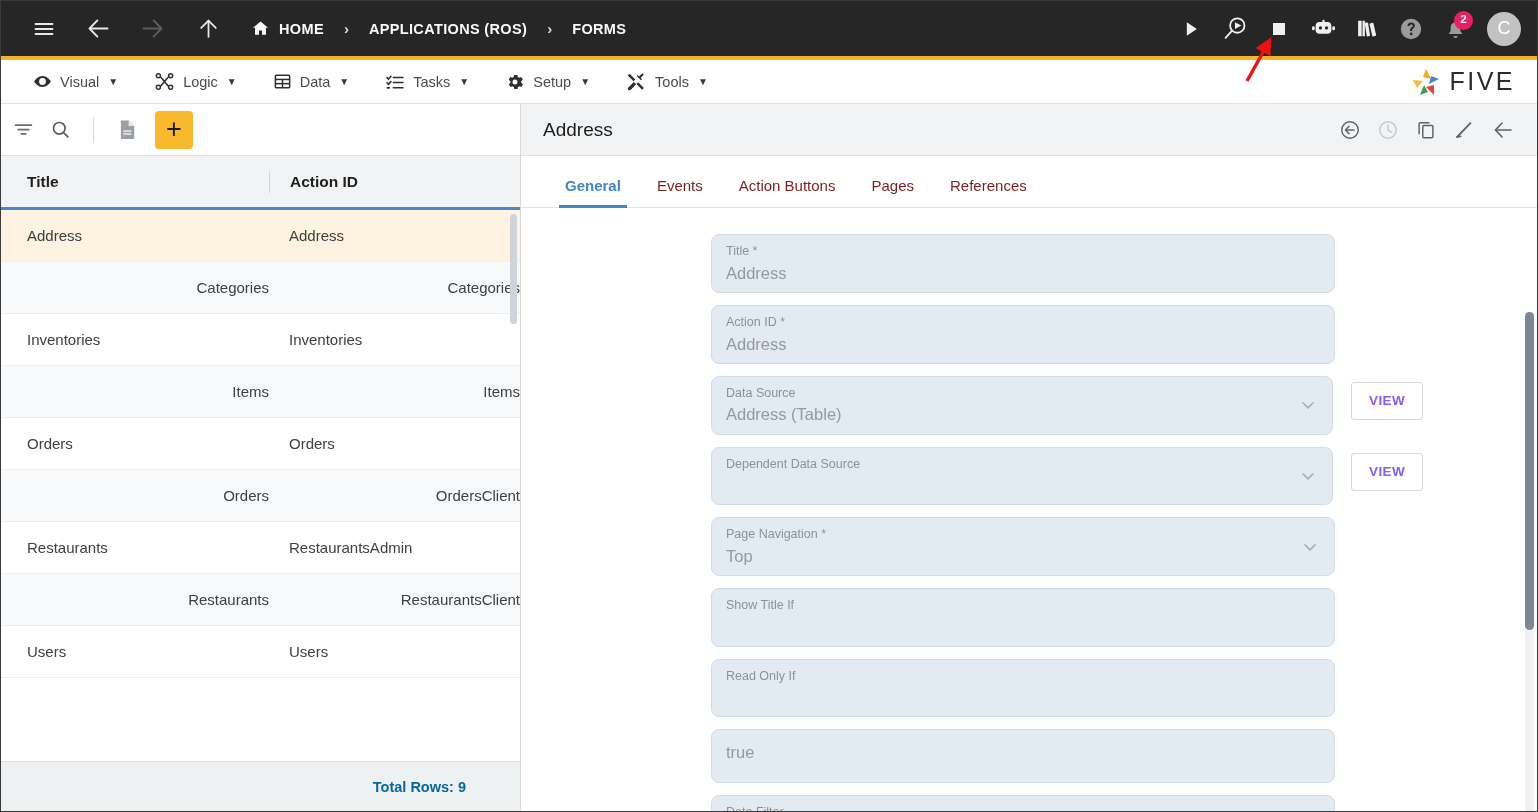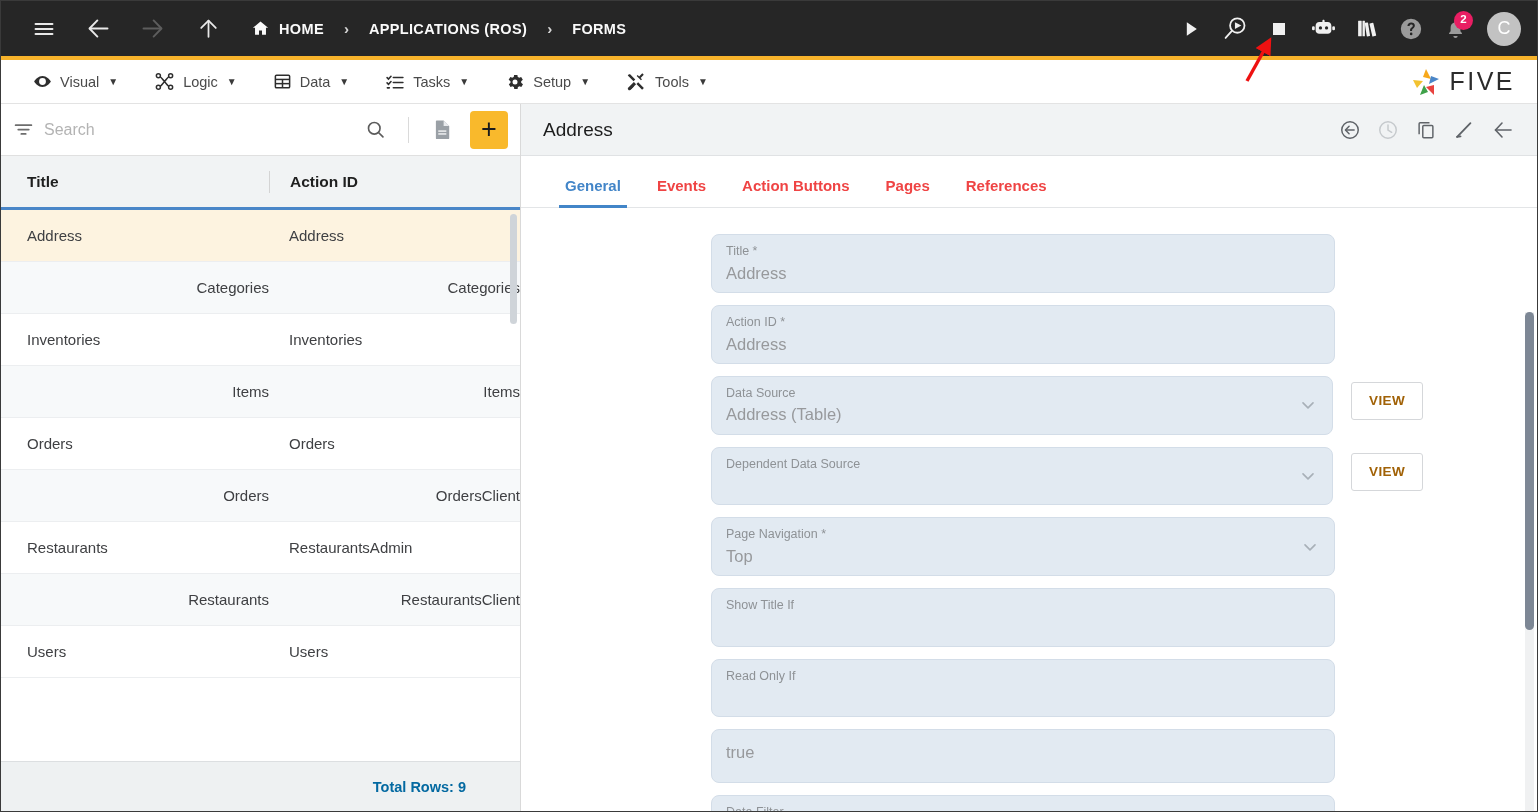--- a/index.html
+++ b/index.html
@@ -174,22 +174,22 @@
   .rp-actions { margin-left: auto; display: flex; align-items: center; gap: 16px; }
   .rp-ico { color: #5f6368; cursor: pointer; display: flex; }
   .rp-ico.muted { color: #c6cacd; }
   .tabs {
     height: 52px; flex: 0 0 52px;
     display: flex; align-items: flex-end;
     padding-left: 26px; border-bottom: 1px solid #e3e5e7;
     background: #ffffff;
   }
   .tab {
-    padding: 0 18px 13px 18px; font-size: 15px; color: #ef4444;
-    cursor: pointer; position: relative; font-weight: 700;
+    padding: 0 18px 13px 18px; font-size: 15px; color: #7f1d1d;
+    cursor: pointer; position: relative; font-weight: 400;
   }
   .tab.active { color: #4285c8; font-weight: 700; }
   .tab.active::after {
     content: ""; position: absolute; left: 12px; right: 12px; bottom: -1px;
     height: 3px; background: #4285c8;
   }
   .form-scroll {
     flex: 1 1 auto; overflow: hidden; position: relative;
     padding-top: 26px; background: #ffffff;
   }
@@ -206,21 +206,21 @@
   .f-label { font-size: 12.5px; color: #8e9296; line-height: 1.25; }
   .f-value { font-size: 16.5px; color: #97999c; line-height: 1.35; margin-top: 2px; min-height: 22px; }
   .chev {
     position: absolute; right: 14px; top: 50%; transform: translateY(-50%);
     color: #a8b0b8; display: flex;
   }
   .view-btn {
     width: 72px; height: 38px; margin-left: 18px; margin-top: 6px;
     border: 1px solid #d5d7da; background: #ffffff; border-radius: 3px;
     display: flex; align-items: center; justify-content: center;
-    font-size: 13.5px; font-weight: 700; color: #a16207;
+    font-size: 13.5px; font-weight: 700; color: #8b5cf6;
     letter-spacing: .4px; cursor: pointer;
   }
   .right-sb-track {
     position: absolute; right: 3px; top: 104px; bottom: 0;
     width: 9px; background: #f0f1f2;
   }
   .right-sb-thumb {
     position: absolute; right: 3px; top: 104px;
     width: 9px; height: 318px; border-radius: 5px;
     background: #7d8795;
@@ -436,21 +436,20 @@
     <div class="left">
 
       <div class="searchbar">
         <span class="filter-ico">
           <svg width="21" height="21" viewBox="0 0 24 24" fill="none" stroke="currentColor" stroke-width="2" stroke-linecap="round">
             <line x1="3" y1="7" x2="21" y2="7"></line>
               <line x1="6" y1="12" x2="18" y2="12"></line>
               <line x1="9.5" y1="17" x2="14.5" y2="17"></line>
           </svg>
         </span>
-        <input class="search-input" type="text" value="" placeholder="Search" style="">
         <span class="search-ico">
           <svg width="21" height="21" viewBox="0 0 24 24" fill="none" stroke="currentColor" stroke-width="1.9" stroke-linecap="round">
             <circle cx="10.6" cy="10.6" r="6.6"></circle>
               <line x1="15.4" y1="15.4" x2="20.5" y2="20.5"></line>
           </svg>
         </span>
         <span class="vdiv"></span>
         <span class="doc-btn">
           <svg width="23" height="23" viewBox="0 0 24 24" fill="currentColor">
             <path d="M6 2.6h7.2L19 8.4V21a.9.9 0 0 1-.9.9H6a.9.9 0 0 1-.9-.9V3.5A.9.9 0 0 1 6 2.6z"></path>

